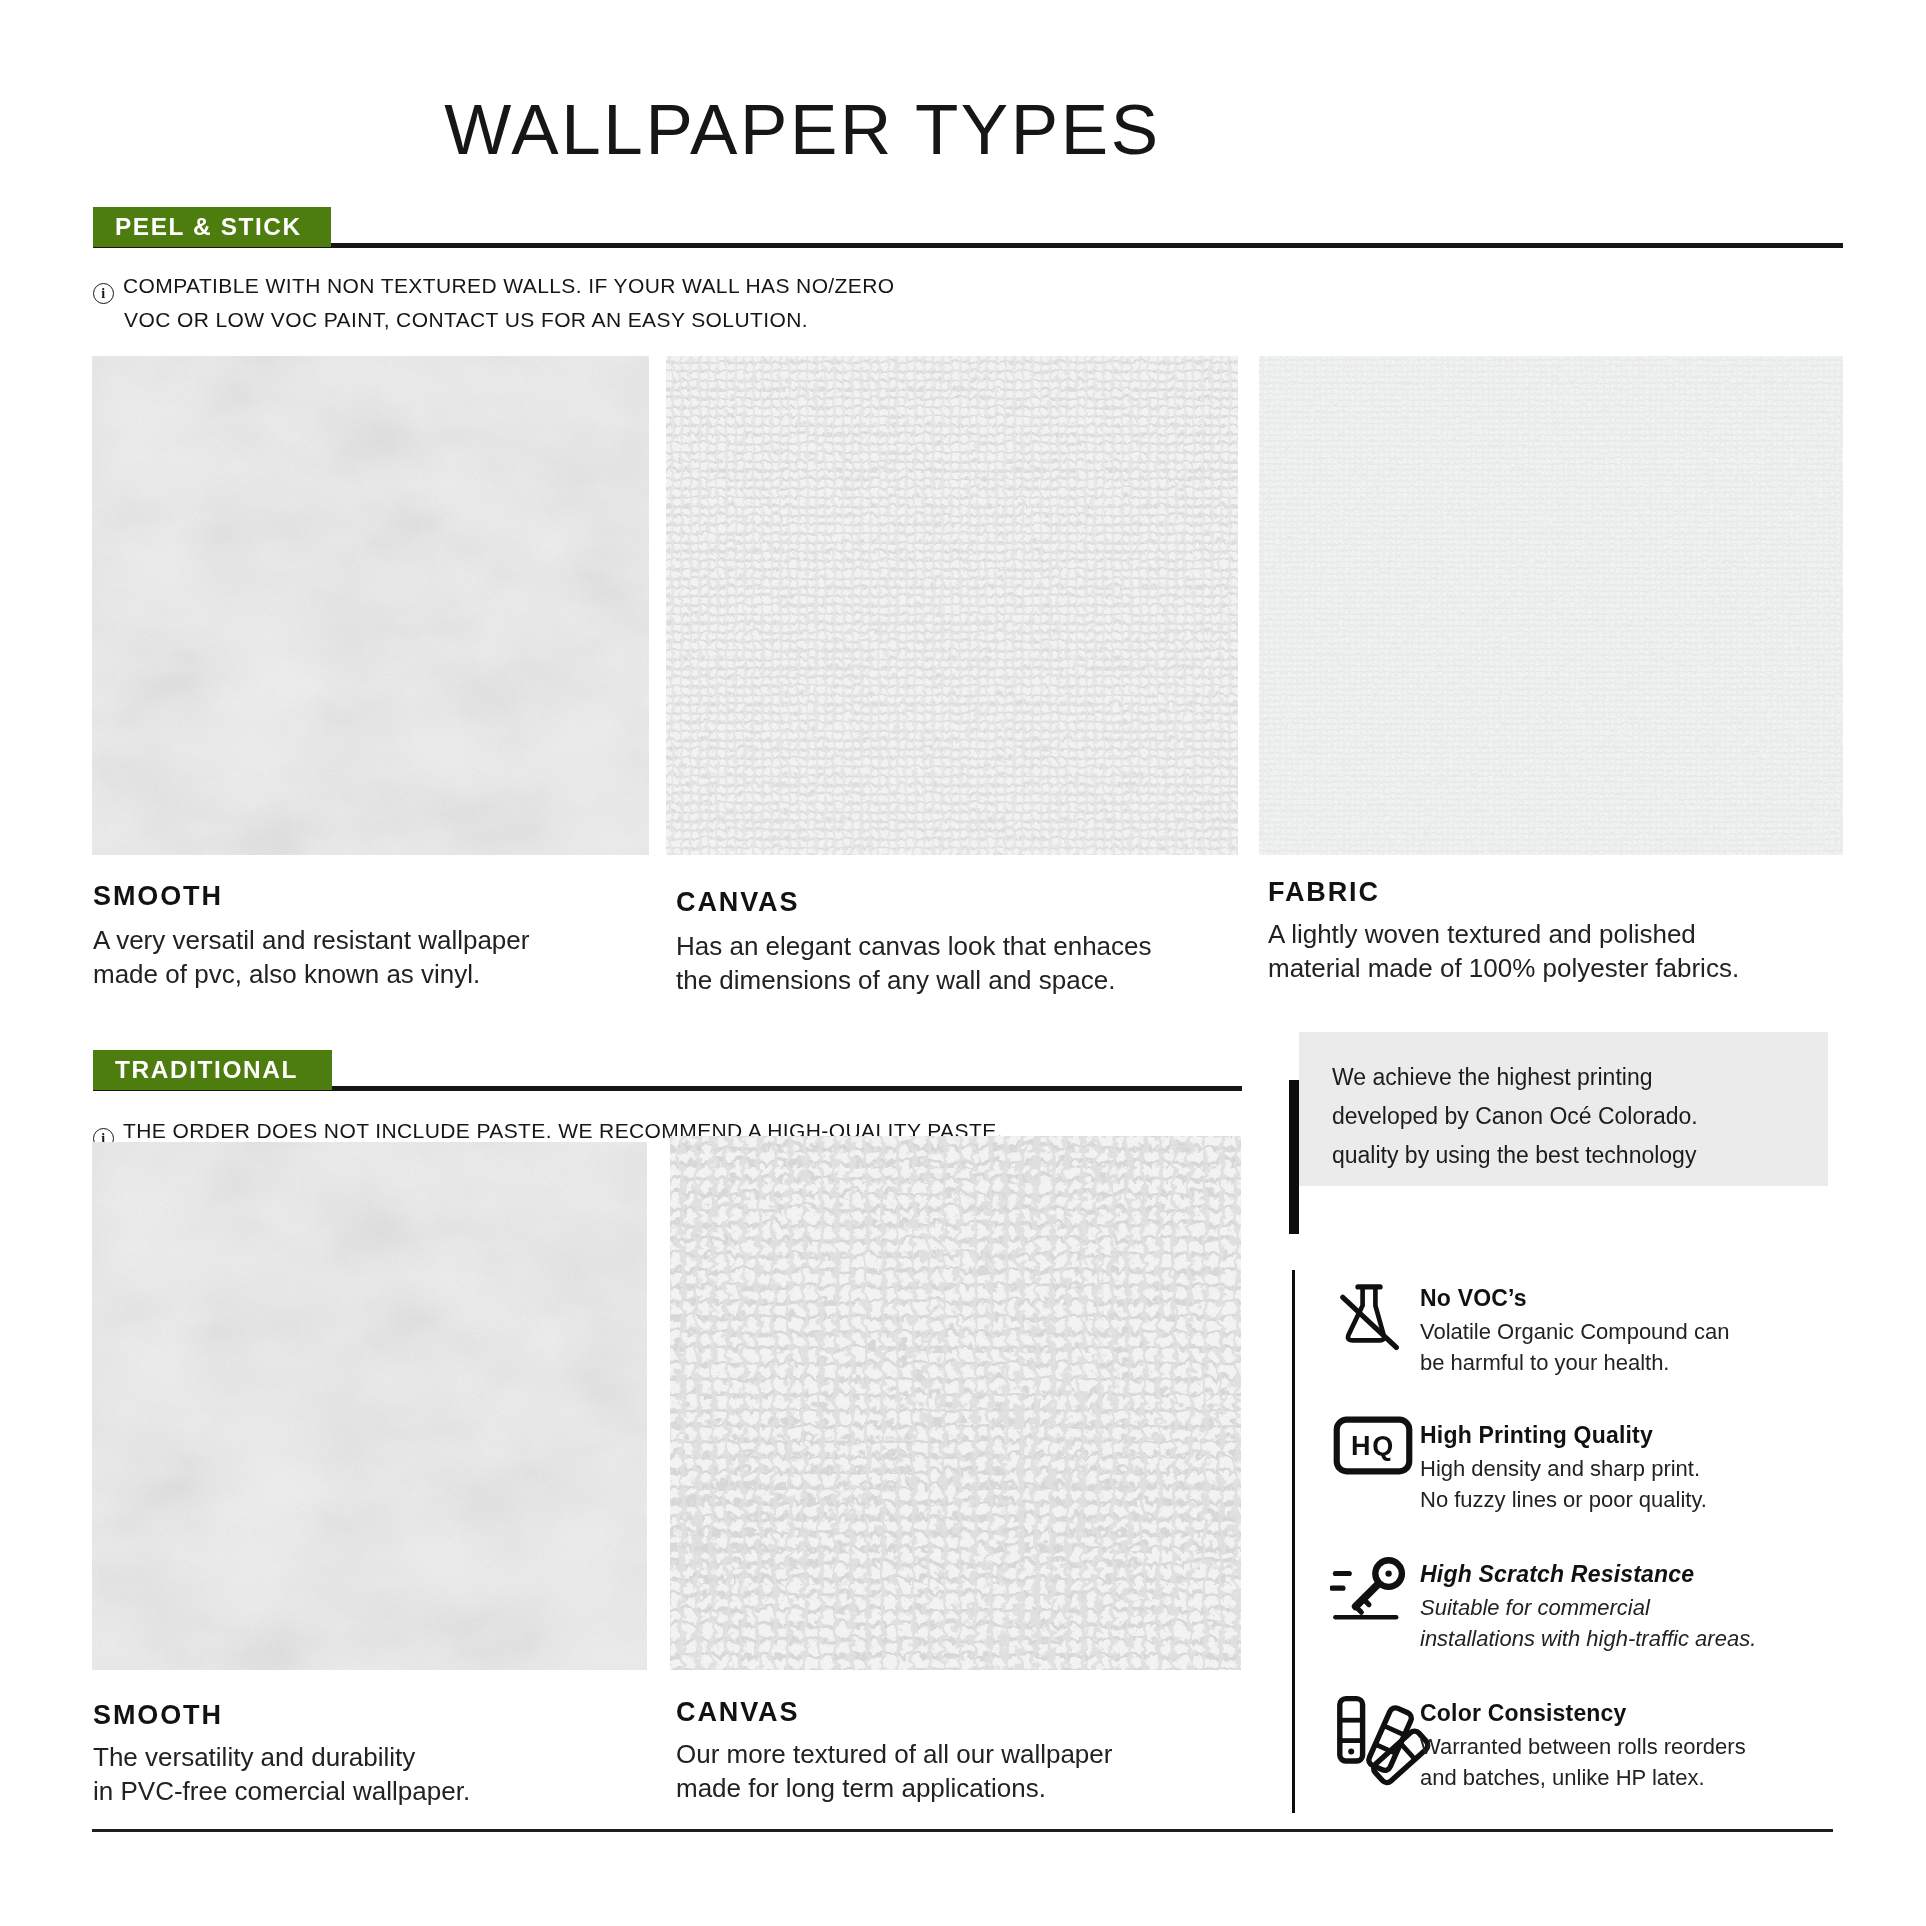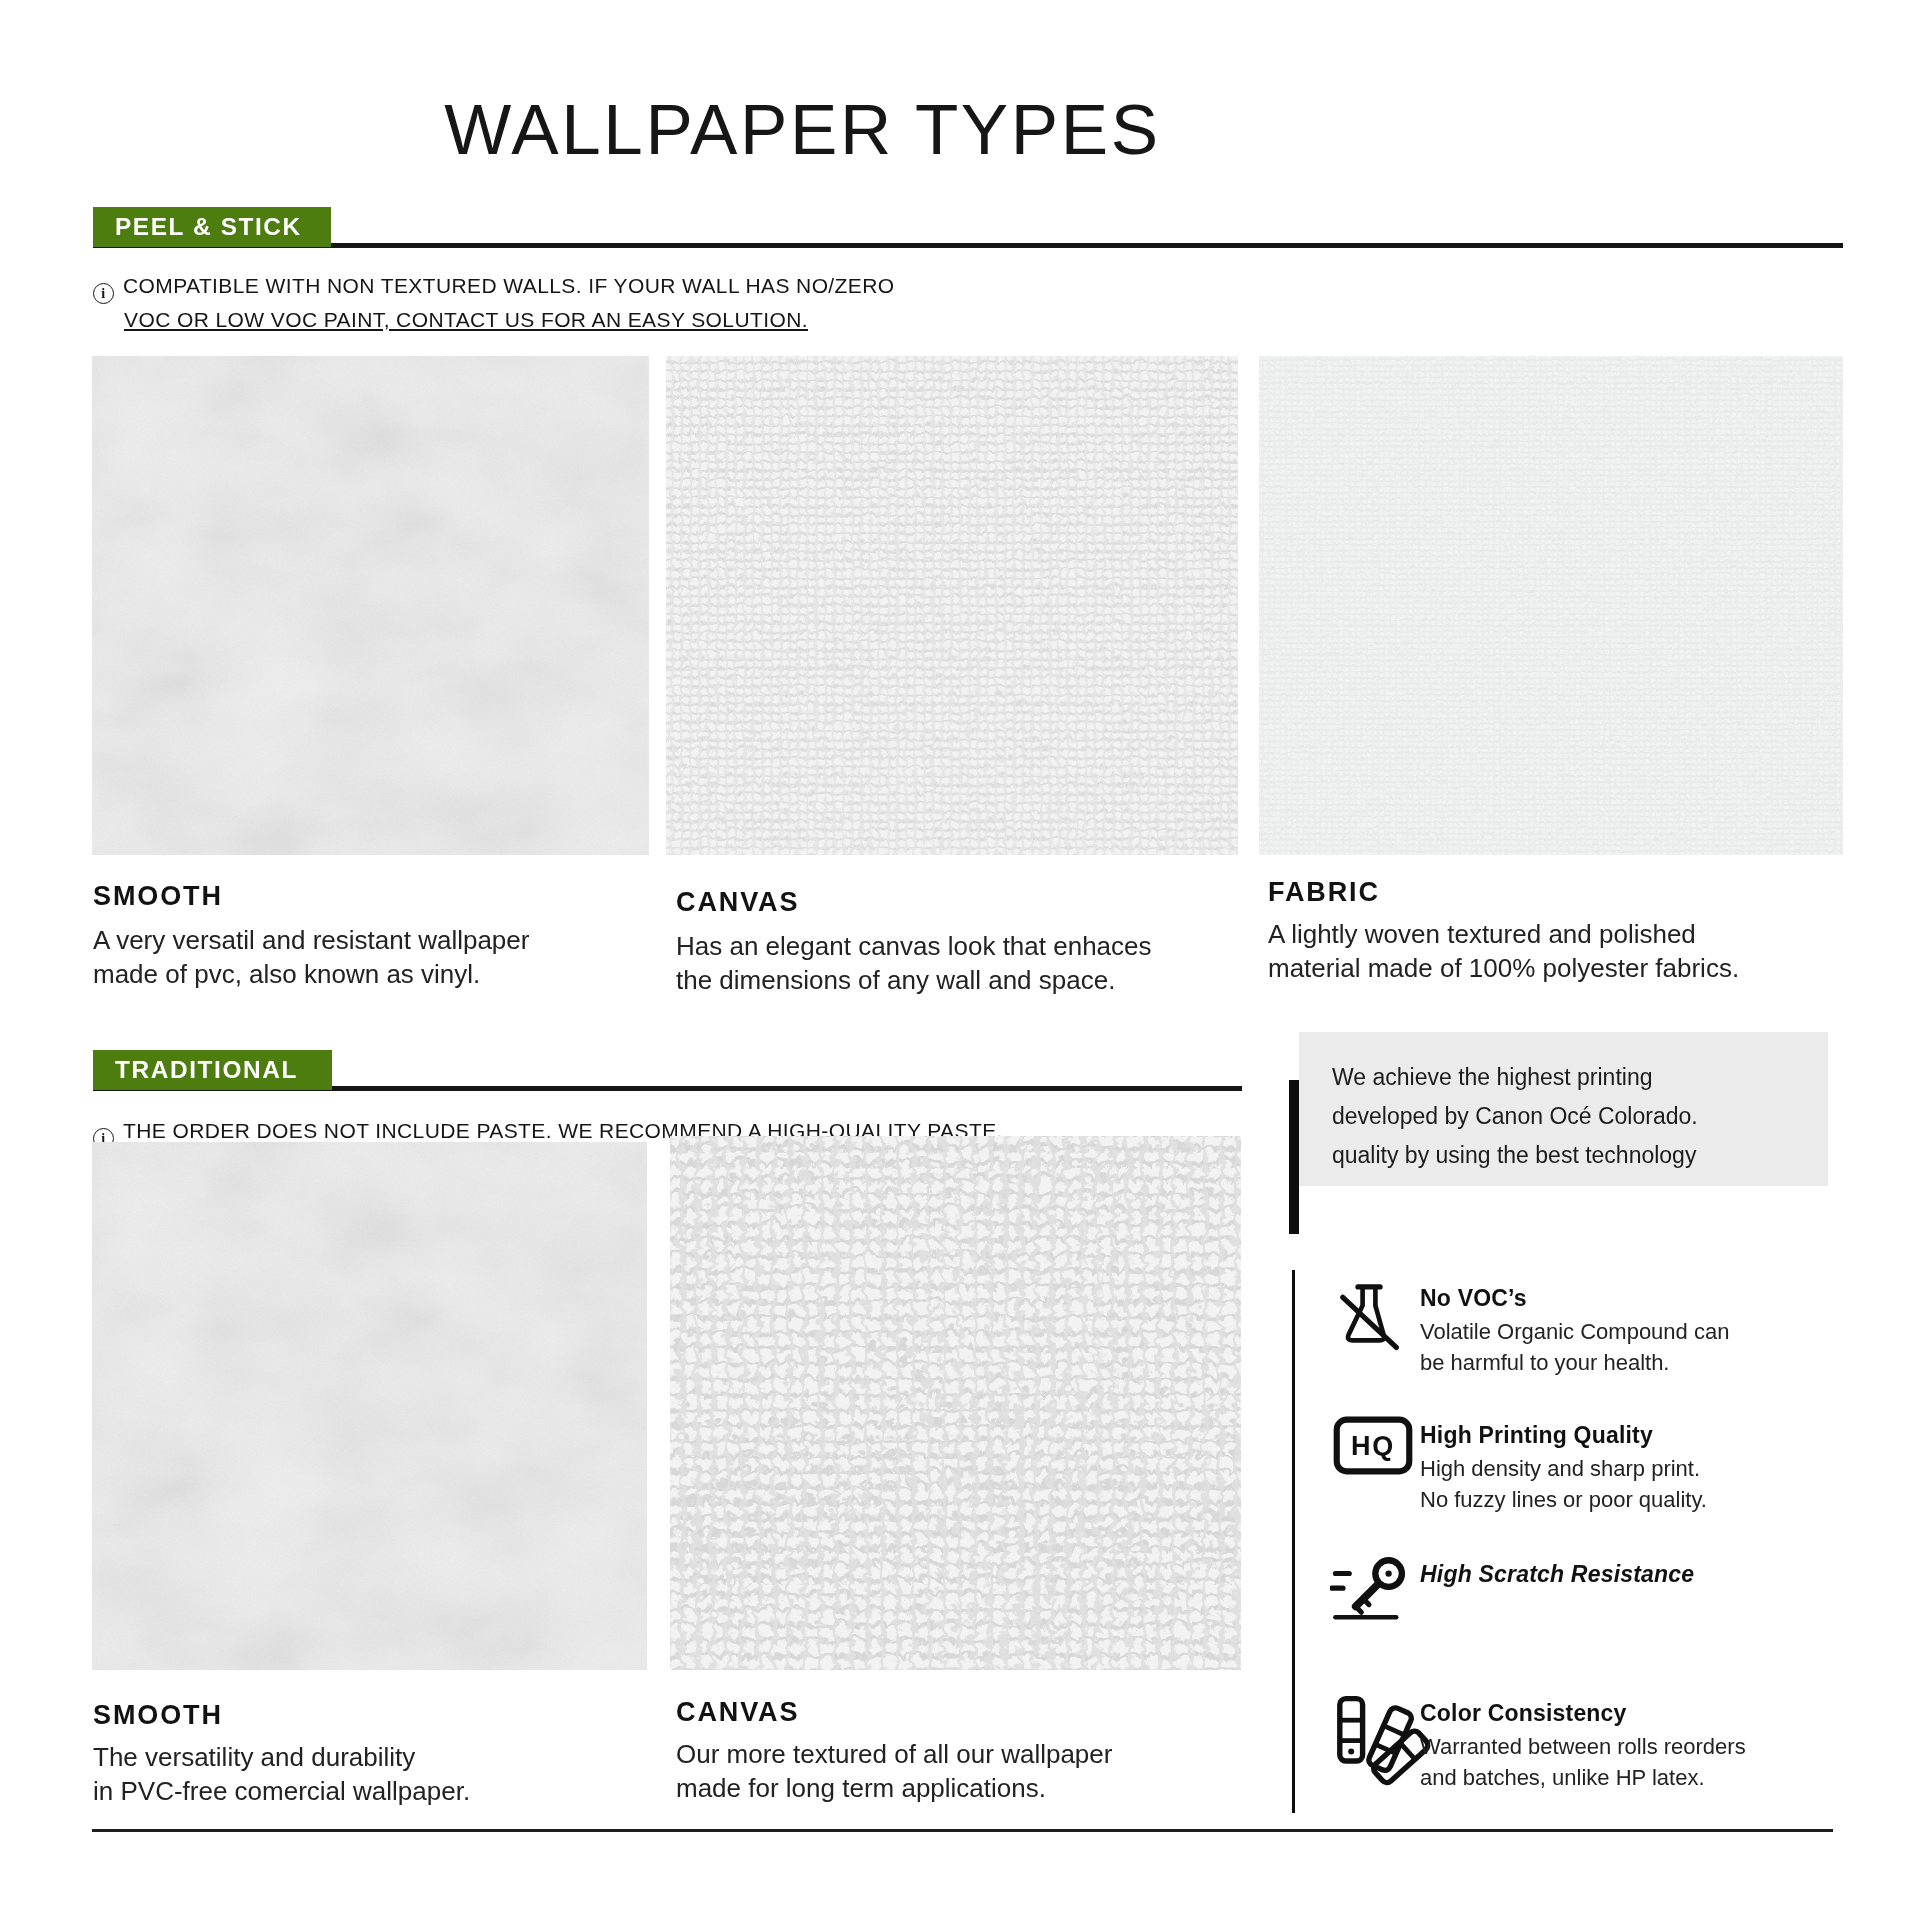--- a/index.html
+++ b/index.html
@@ -3,21 +3,21 @@
 <meta charset="utf-8">
 <style>
   html,body{margin:0;padding:0;background:#ffffff;}
   body{width:1926px;height:1926px;position:relative;font-family:"Liberation Sans",sans-serif;color:#111;}
   .abs{position:absolute;}
   .page-title{font-size:71px;font-weight:300;letter-spacing:2.6px;color:#161616;text-align:center;white-space:nowrap;}
   .badge{background:#4d7c0f;color:#ffffff;font-size:24.4px;font-weight:700;letter-spacing:1.6px;display:flex;align-items:center;padding-left:22px;box-sizing:border-box;height:40px;z-index:3;}
   .rule{background:#161616;height:4.5px;z-index:1;}
   .thinrule{background:#1f1f1f;}
   .note{font-size:21px;letter-spacing:0.4px;line-height:32px;color:#161616;font-weight:400;white-space:nowrap;}
-  .note .ind{padding-left:31px;text-decoration:underline;}
+  .note .ind{padding-left:31px;}
   .info-ic{display:inline-flex;align-items:center;justify-content:center;width:21px;height:21px;border:1.9px solid #161616;border-radius:50%;font-size:14px;font-weight:700;margin-right:9px;box-sizing:border-box;vertical-align:-4.5px;font-family:"Liberation Serif",serif;}
   .type-name{font-size:27px;font-weight:600;letter-spacing:1.9px;color:#121212;white-space:nowrap;}
   .type-desc{font-size:26px;font-weight:300;line-height:34px;color:#222;white-space:nowrap;}
   .swatch{position:absolute;display:block;}
   .graybox{background:#ebebeb;box-sizing:border-box;padding:26px 0 0 33px;}
   .graybox .line{font-size:23px;line-height:39px;color:#1c1c1c;white-space:nowrap;}
   .vbar{background:#0d0d0d;}
   .sb-title{font-size:23px;font-weight:700;color:#111;letter-spacing:0.2px;white-space:nowrap;}
   .sb-desc{font-size:22px;font-weight:300;line-height:31px;color:#222;margin-top:3.9px;white-space:nowrap;}
   .icon-box svg{display:block;}
@@ -182,20 +182,23 @@
       <path d="M76 50 L40 86" stroke-width="12"></path>
       <path d="M52 74 l9 9" stroke-width="8"></path>
       <path d="M40 86 l9 9" stroke-width="8"></path>
       <line x1="8" y1="34" x2="30" y2="34" stroke-width="8"></line>
       <line x1="2" y1="57" x2="20" y2="57" stroke-width="8"></line>
       <line x1="8" y1="103" x2="104" y2="103" stroke-width="7"></line>
     </svg>
   </div>
   <div class="abs" style="left:1420px;top:1561px;font-style:italic;">
     <div class="sb-title">High Scratch Resistance</div>
+    <div class="sb-desc">
+      <span>Suitable for commercial</span><br><span>installations with high-traffic areas.</span>
+    </div>
   </div>
 
   <div class="abs icon-box" style="left:1335px;top:1692px;">
     <svg width="78" height="78" viewBox="0 0 130 124" fill="none" stroke="#101010" stroke-linejoin="round" overflow="visible">
       <rect x="8" y="8" width="38" height="104" rx="10" stroke-width="9"></rect>
       <line x1="8" y1="44" x2="46" y2="44" stroke-width="8"></line>
       <line x1="8" y1="78" x2="46" y2="78" stroke-width="8"></line>
       <circle cx="27" cy="96" r="5" fill="#101010" stroke="none"></circle>
       <g transform="rotate(24 46 112)">
         <rect x="54" y="8" width="38" height="104" rx="10" stroke-width="9"></rect>

